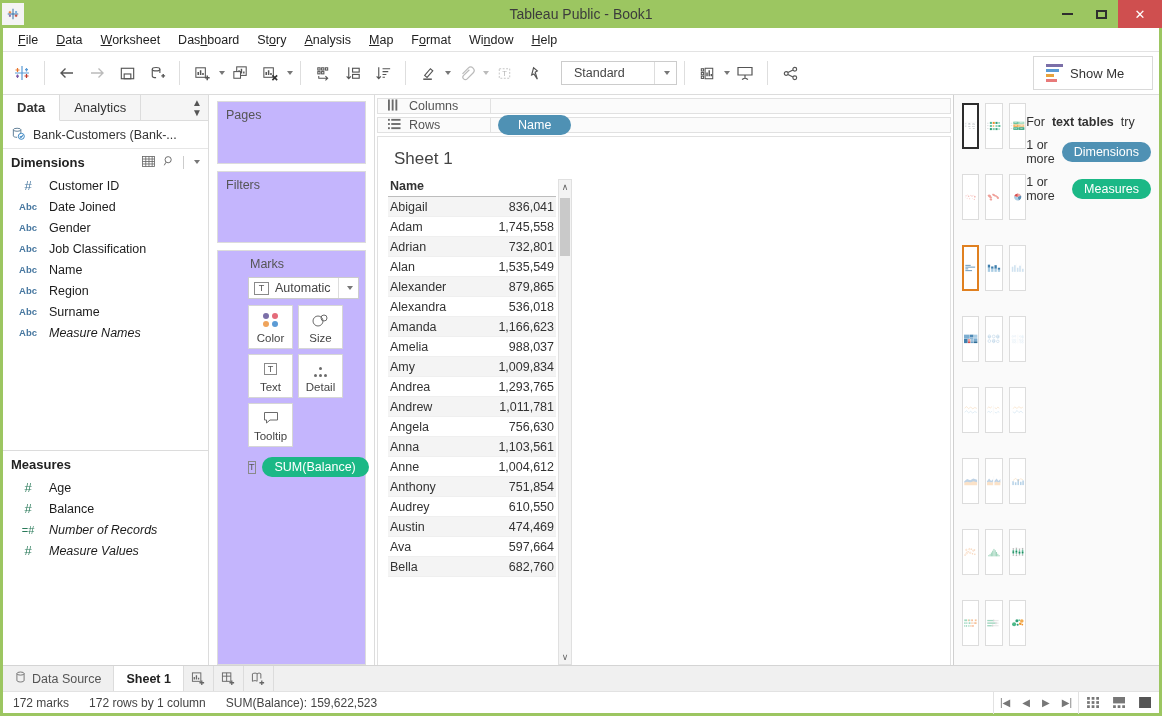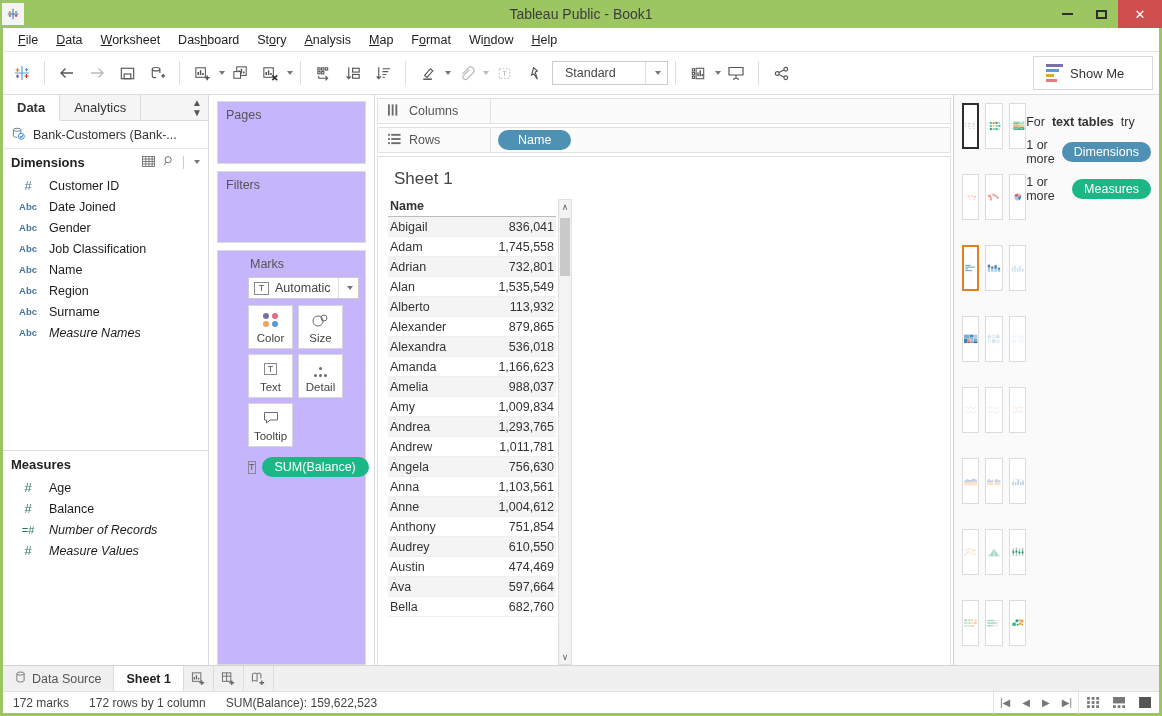--- a/index.html
+++ b/index.html
@@ -76,21 +76,21 @@
     width: 30px; height: 30px; display: flex; align-items: center;
     justify-content: center; color: #5a5a5a; position: relative;
   }
   .tbar-btn svg { display: block; }
   .tbar-sep { width: 1px; height: 24px; background: #dedede; margin: 0 7px; }
   .caret { width: 0; height: 0; border-left: 3.5px solid transparent;
            border-right: 3.5px solid transparent; border-top: 4px solid #777;
            margin-left: 2px; }
   .fitbox {
     display: flex; align-items: center; border: 1px solid #ccc;
-    height: 24px; margin-left: 3px; background: #fff;
+    height: 24px; margin-left: 12px; background: #fff;
   }
   .fitbox .fit-label { padding: 0 10px 0 12px; width: 92px; font-size: 12.5px; color: #444; }
   .fitbox .fit-arrow {
     width: 22px; height: 22px; border-left: 1px solid #ddd;
     display: flex; align-items: center; justify-content: center;
   }
   .showme {
     position: absolute; right: 6px; top: 4px;
     height: 34px; min-width: 120px;
     border: 1px solid #d9d9d9; background: #fff;
@@ -187,21 +187,21 @@
   }
   .pill {
     background: #1bb886; color: #fff; border-radius: 11px;
     padding: 3px 13px; font-size: 12.5px; white-space: nowrap;
   }
 
   
   .canvas { flex: 1 1 auto; display: flex; flex-direction: column; min-width: 0; background: #fff; }
   .shelves { padding: 3px 0 0 0; }
   .shelf {
-    display: flex; height: 26px; align-items: stretch;
+    display: flex; height: 16px; align-items: stretch;
     border: 1px solid #e1e1e1; margin: 0 2px 3px 2px; background: #fbfbfb;
   }
   .shelf-label {
     width: 113px; display: flex; align-items: center; gap: 8px;
     padding-left: 10px; border-right: 1px solid #e1e1e1;
     font-size: 12.5px; color: #555; background: #fbfbfb;
   }
   .shelf-drop { flex: 1; display: flex; align-items: center; padding-left: 7px; background: #fbfbfb; }
   .blue-pill {
     background: #4f91b4; color: #fff; border-radius: 11px;
@@ -707,24 +707,20 @@
                   </div>
                 <div class="trow">
                     <span class="nm">Adrian</span>
                     <span class="vl">732,801</span>
                   </div>
                 <div class="trow">
                     <span class="nm">Alan</span>
                     <span class="vl">1,535,549</span>
                   </div>
                 <div class="trow">
-                    <span class="nm">Alberto</span>
-                    <span class="vl">113,932</span>
-                  </div>
-                <div class="trow">
                     <span class="nm">Alexander</span>
                     <span class="vl">879,865</span>
                   </div>
                 <div class="trow">
                     <span class="nm">Alexandra</span>
                     <span class="vl">536,018</span>
                   </div>
                 <div class="trow">
                     <span class="nm">Amanda</span>
                     <span class="vl">1,166,623</span>

